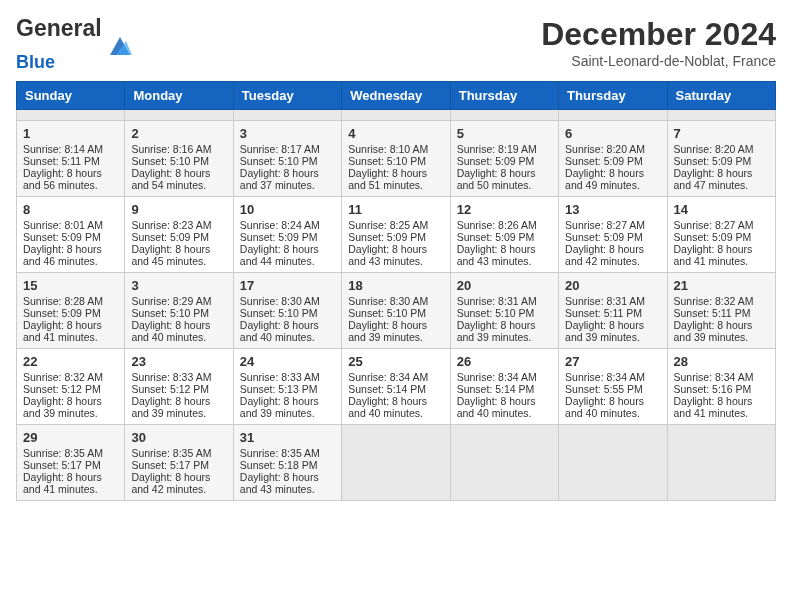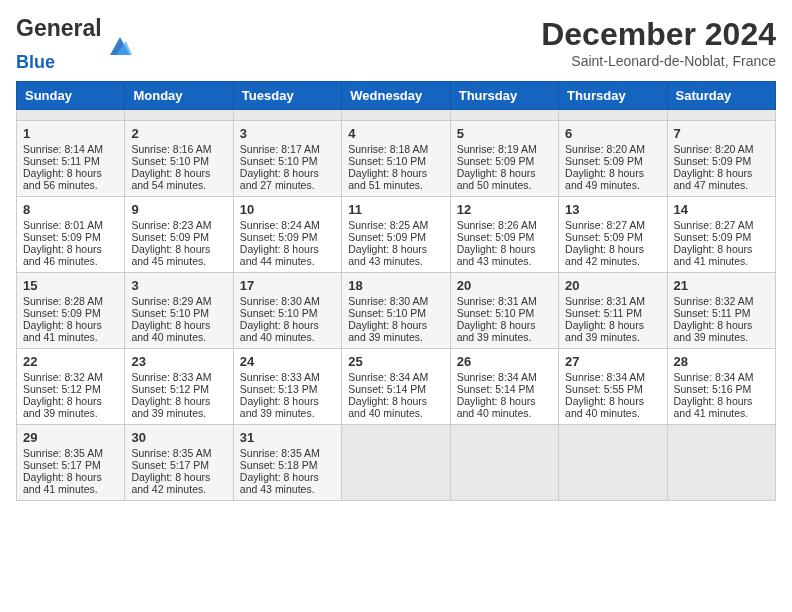--- a/index.html
+++ b/index.html
@@ -144,25 +144,25 @@
           <div>Sunrise: 8:16 AM</div>
           <div>Sunset: 5:10 PM</div>
           <div>Daylight: 8 hours</div>
           <div>and 54 minutes.</div>
         </td>
         <td>
           <span class="day-num">3</span>
           <div>Sunrise: 8:17 AM</div>
           <div>Sunset: 5:10 PM</div>
           <div>Daylight: 8 hours</div>
-          <div>and 27 minutes.</div>
+          <div>and 37 minutes.</div>
         </td>
         <td>
           <span class="day-num">4</span>
-          <div>Sunrise: 8:18 AM</div>
+          <div>Sunrise: 8:10 AM</div>
           <div>Sunset: 5:10 PM</div>
           <div>Daylight: 8 hours</div>
           <div>and 51 minutes.</div>
         </td>
         <td>
           <span class="day-num">5</span>
           <div>Sunrise: 8:19 AM</div>
           <div>Sunset: 5:09 PM</div>
           <div>Daylight: 8 hours</div>
           <div>and 50 minutes.</div>

